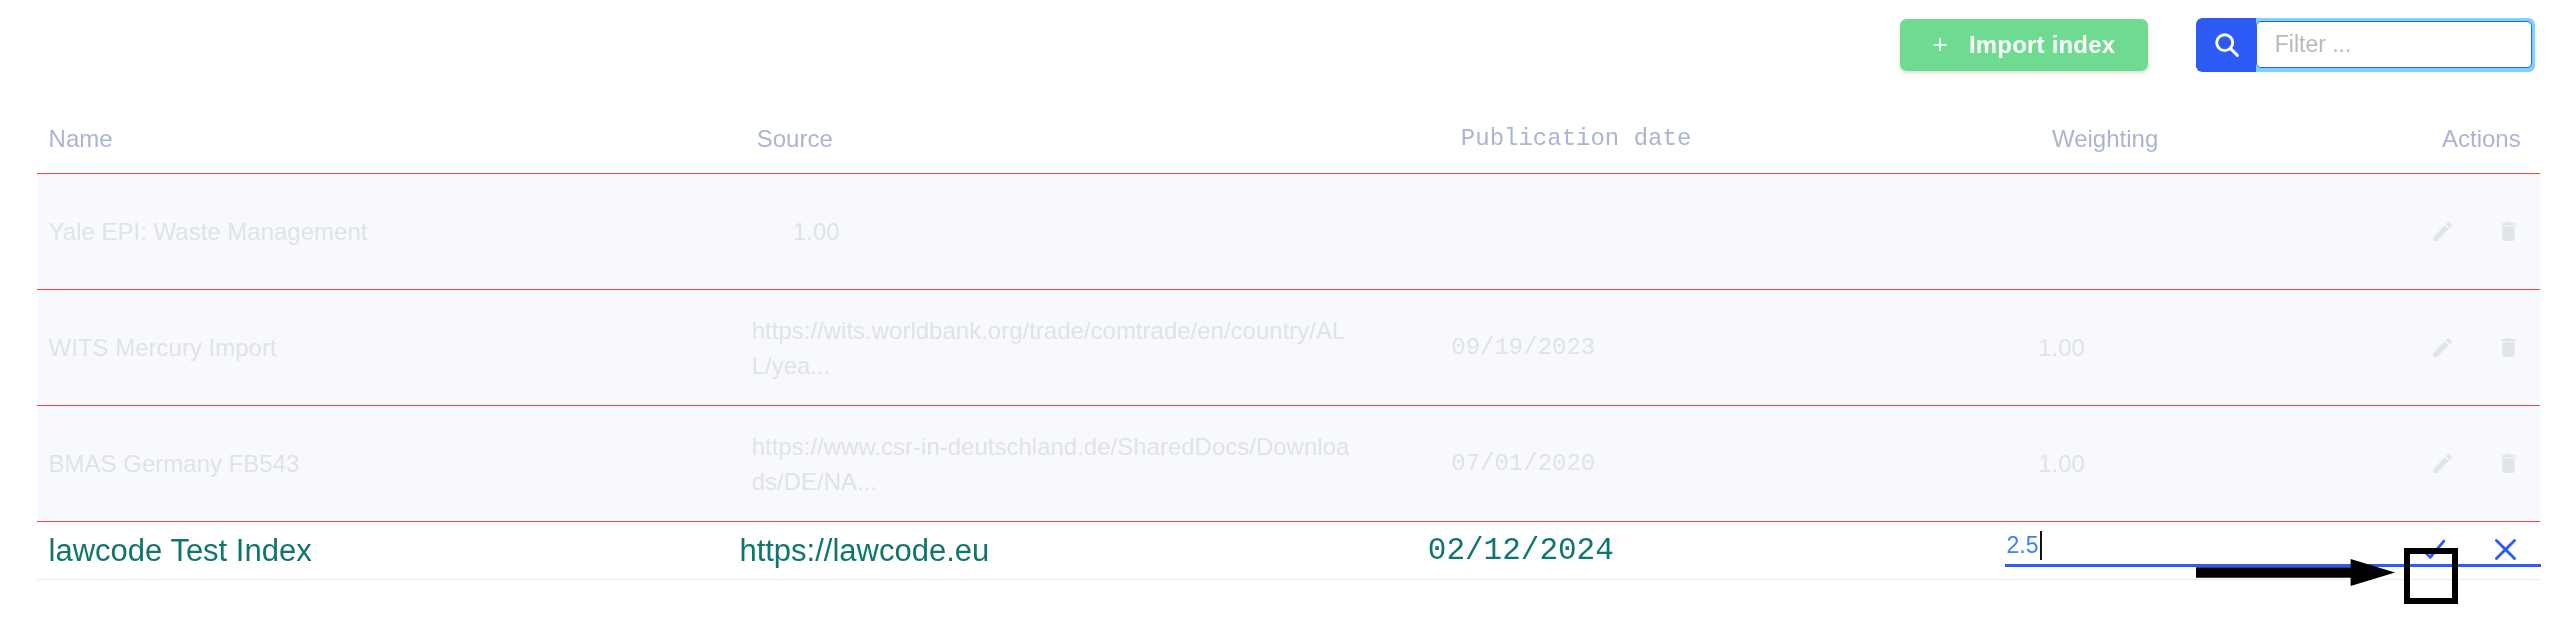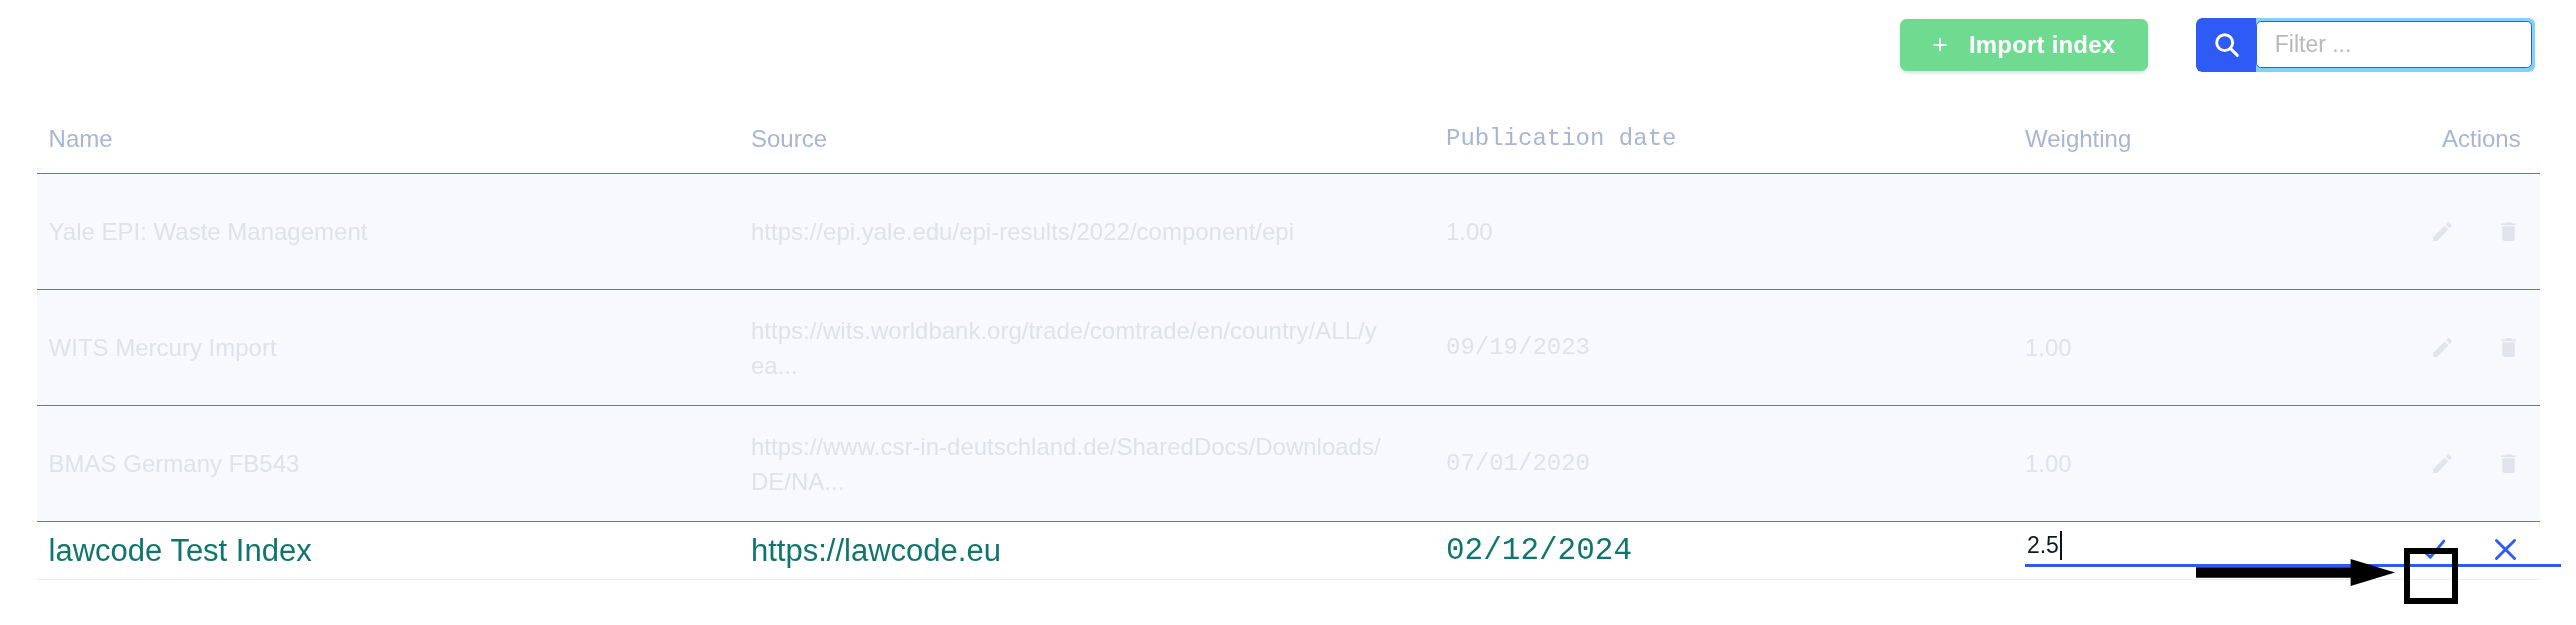--- a/index.html
+++ b/index.html
@@ -98,20 +98,21 @@
   .table {
     position: absolute;
     top: 104px;
     left: 37px;
     width: 2503px;
   }
   .row {
     display: flex;
     align-items: flex-start;
     box-sizing: border-box;
+    gap: 42px;
   }
   .row.head {
     height: 69px;
     align-items: center;
   }
   .row.data {
     min-height: 116px;
     border-top: 1px solid #ef4444;
     align-items: center;
   }
@@ -166,21 +167,21 @@
     width: 536px;
     height: 42px;
   }
   .weight-edit input {
     width: 100%;
     height: 37px;
     border: none;
     border-bottom: 3.9px solid #2e5bf6;
     outline: none;
     font-size: 23px;
-    color: #0f172a;
+    color: #3b82f6;
     background: transparent;
     padding: 0 1.9px 1.9px 1.9px;
     box-sizing: border-box;
     font-family: "Liberation Sans", sans-serif;
     caret-color: #111;
   }
   .caret {
     position: absolute;
     left: 35px;
     top: 1.9px;
@@ -245,21 +246,20 @@
   <div class="row head">
     <div class="c-name">Name</div>
     <div class="c-source">Source</div>
     <div class="c-date">Publication date</div>
     <div class="c-weight">Weighting</div>
     <div class="c-actions">Actions</div>
   </div>
 
   <div class="row data muted">
     <div class="c-name">Yale EPI: Waste Management</div>
-    <div class="c-source">https://epi.yale.edu/epi-results/2022/component/epi</div>
     <div class="c-weight">1.00</div>
     <div class="c-actions">
       <button class="icon-btn icon-faded">
         <svg width="25" height="25" viewBox="0 0 24 24" fill="#cfd4dd">
           <path d="M3 17.25V21h3.75L17.81 9.94l-3.75-3.75L3 17.25zM20.71 7.04a1 1 0 000-1.41l-2.34-2.34a1 1 0 00-1.41 0l-1.83 1.83 3.75 3.75 1.83-1.83z"></path>
         </svg>
       </button>
       <button class="icon-btn icon-faded">
         <svg width="25" height="25" viewBox="0 0 24 24" fill="#cfd4dd">
           <path d="M6 19a2 2 0 002 2h8a2 2 0 002-2V7H6v12zM19 4h-3.5l-1-1h-5l-1 1H5v2h14V4z"></path>

